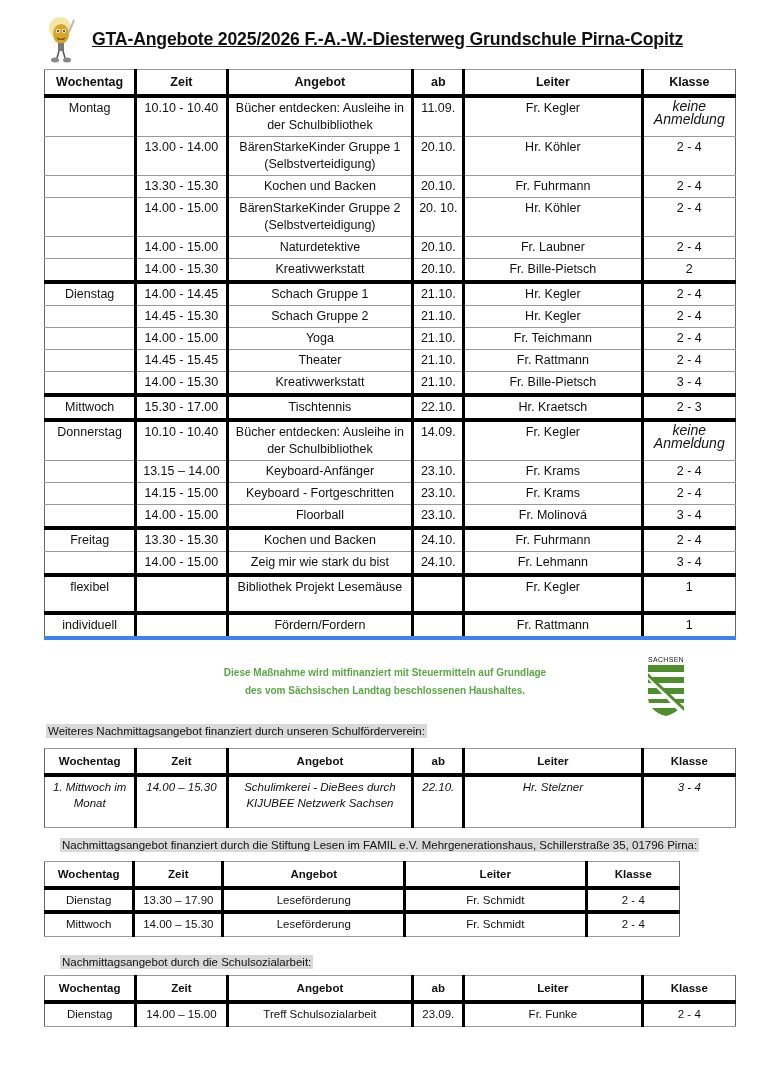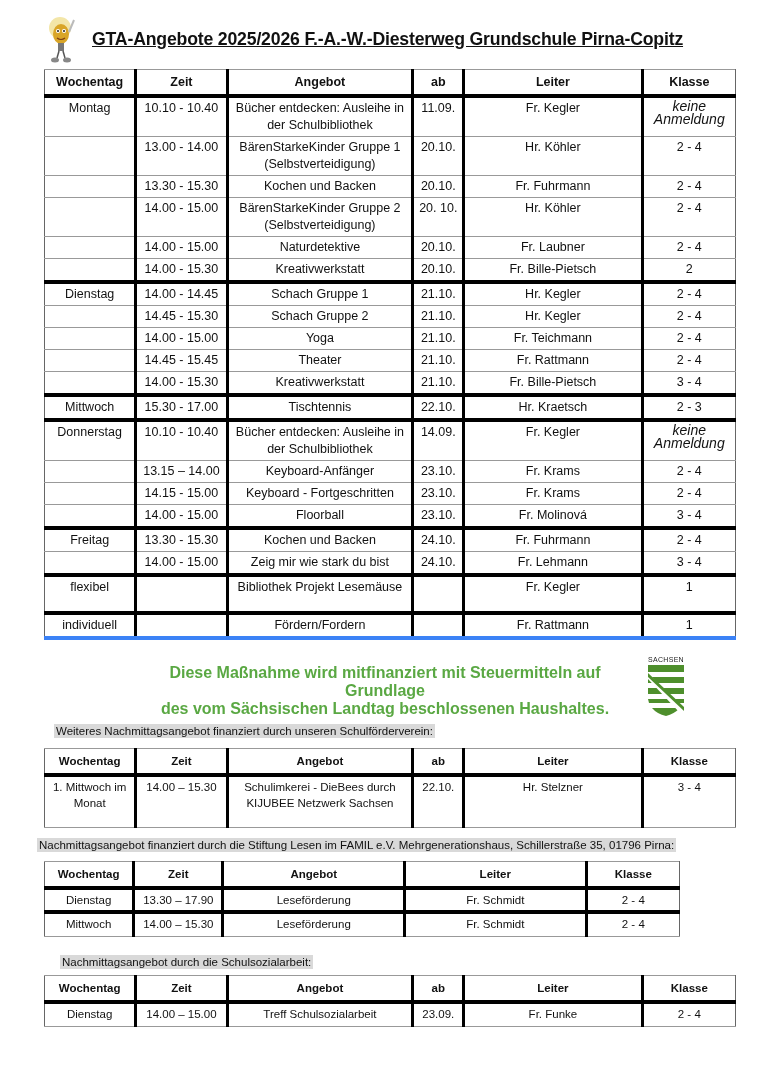--- a/index.html
+++ b/index.html
@@ -15,24 +15,24 @@
   .t-main { left:44px; top:69px; width:692px; border:1px solid #666; }
   .t-main td, .t-main th { border-left:3px solid #000; border-right:3px solid #000;
       border-top:1px solid #999; border-bottom:1px solid #999; }
   .t-main td:first-child, .t-main th:first-child { border-left:1px solid #666; }
   .t-main td:last-child, .t-main th:last-child { border-right:1px solid #666; }
   .t-main thead th { border-bottom:4px solid #000; }
   tr.group-start td { border-top:4px solid #000; }
   tr.last td { border-bottom:4px solid #3b82f6; }
   .klasse-note { font-style:italic; font-size:14px; line-height:13px; }
   .funding { position:absolute; left:130px; top:664px; width:510px; text-align:center;
-             color:#5aa843; font-weight:bold; font-size:16px; line-height:18px; }
+             color:#5aa843; font-weight:bold; font-size:10px; line-height:18px; }
   .sachsen { position:absolute; left:644px; top:656px; width:44px; height:64px; }
   .sachsen-label { font-size:7px; color:#222; text-align:center; letter-spacing:0.3px; }
-  .caption { position:absolute; left:54px; background:#d9d9d9; font-size:11.5px;
+  .caption { position:absolute; left:46px; background:#d9d9d9; font-size:11.5px;
              padding:1px 2px; white-space:nowrap; }
   .t-sub { left:44px; border:1px solid #666; font-size:11.5px; }
   .t-sub td, .t-sub th { border-left:3px solid #000; border-right:3px solid #000;
       border-top:1px solid #999; border-bottom:1px solid #999; line-height:16px; }
   .t-sub td:first-child, .t-sub th:first-child { border-left:1px solid #666; }
   .t-sub td:last-child, .t-sub th:last-child { border-right:1px solid #666; }
   .t-sub thead th { border-bottom:4px solid #000; font-size:11.5px; }
   .t-sub tr.sep td { border-top:4px solid #000; }
   .c-tag { width:86px; } .c-zeit { width:86px; } .c-ang { width:175px; }
   .c-ab { width:48px; } .c-leiter { width:168px; } .c-kl { width:88px; }
@@ -273,32 +273,32 @@
       <tr>
     <th>Wochentag</th>
     <th>Zeit</th>
     <th>Angebot</th>
     <th>ab</th>
     <th>Leiter</th>
     <th>Klasse</th>
   </tr>
     </thead>
   <tbody>
-    <tr style="height:52px;">
+    <tr style="height:52px;font-style:italic;">
       <td>1. Mittwoch im Monat</td>
       <td>14.00 – 15.30</td>
       <td>Schulimkerei - DieBees durch KIJUBEE Netzwerk Sachsen</td>
       <td>22.10.</td>
       <td>Hr. Stelzner</td>
       <td>3 - 4</td>
     </tr>
   </tbody>
 </table>
 
-<div class="caption" style="top:838px; left:37px;">Nachmittagsangebot finanziert durch die Stiftung Lesen im FAMIL e.V. Mehrgenerationshaus, Schillerstraße 35, 01796 Pirna:</div>
+<div class="caption" style="top:838px; left:60px;">Nachmittagsangebot finanziert durch die Stiftung Lesen im FAMIL e.V. Mehrgenerationshaus, Schillerstraße 35, 01796 Pirna:</div>
 <table class="t-sub" style="top:861px; width:636px;">
   <colgroup>
       <col style="width:86px">
       <col style="width:86px">
       <col style="width:175px">
       <col style="width:175px">
       <col style="width:90px">
     </colgroup>
   <thead>
       <tr>

